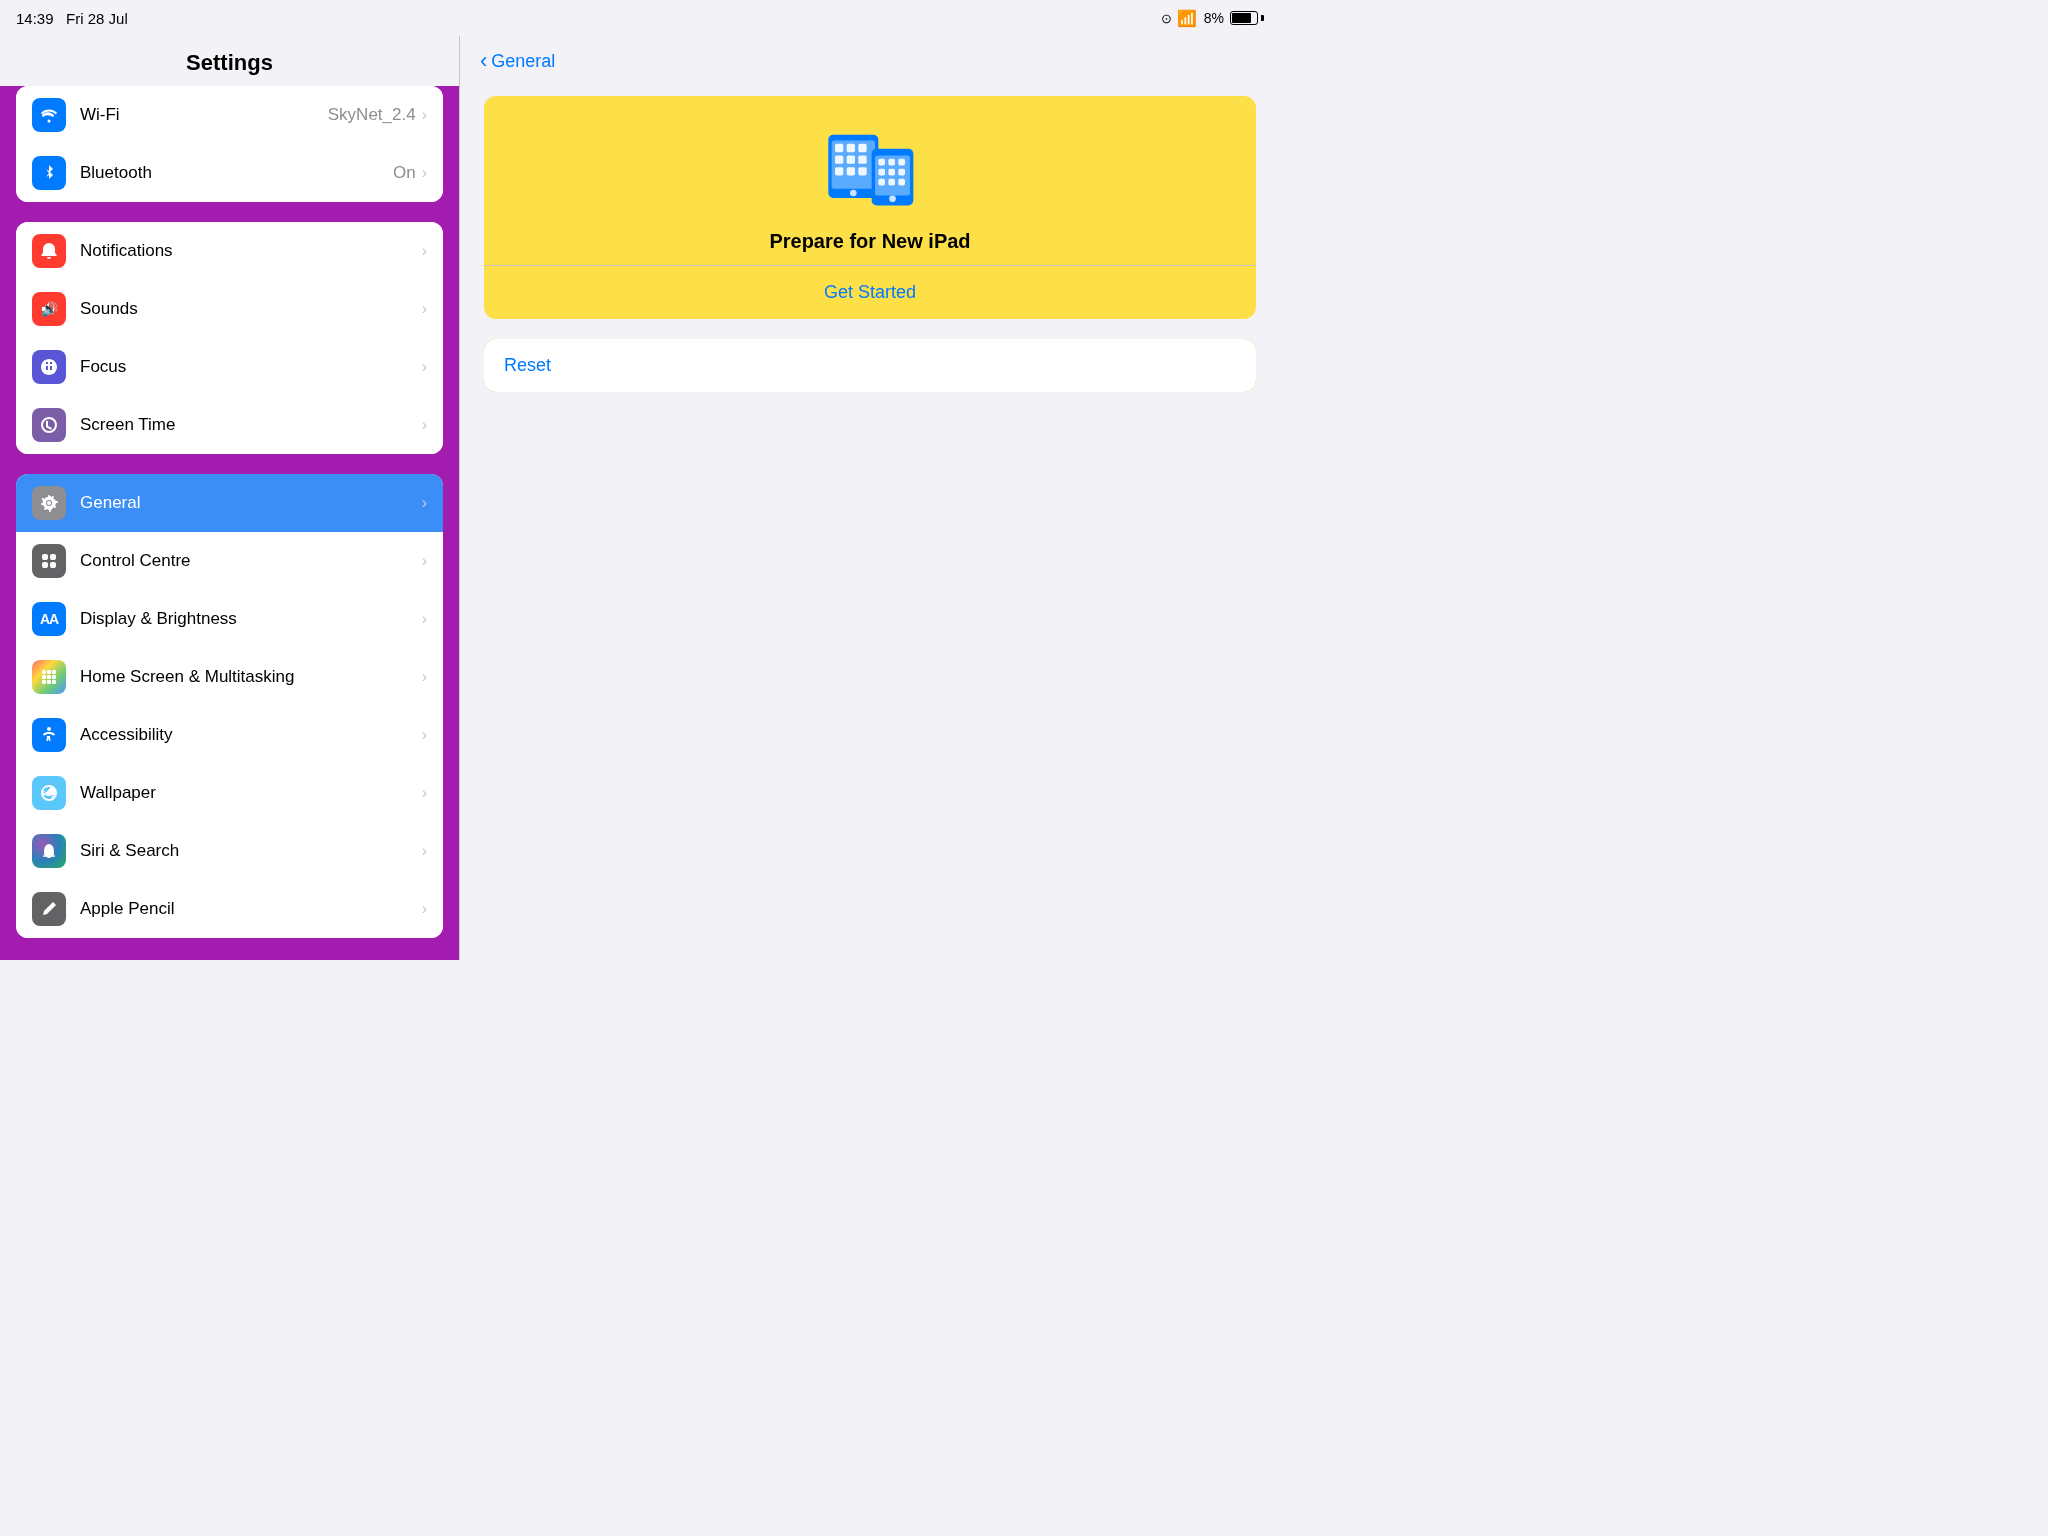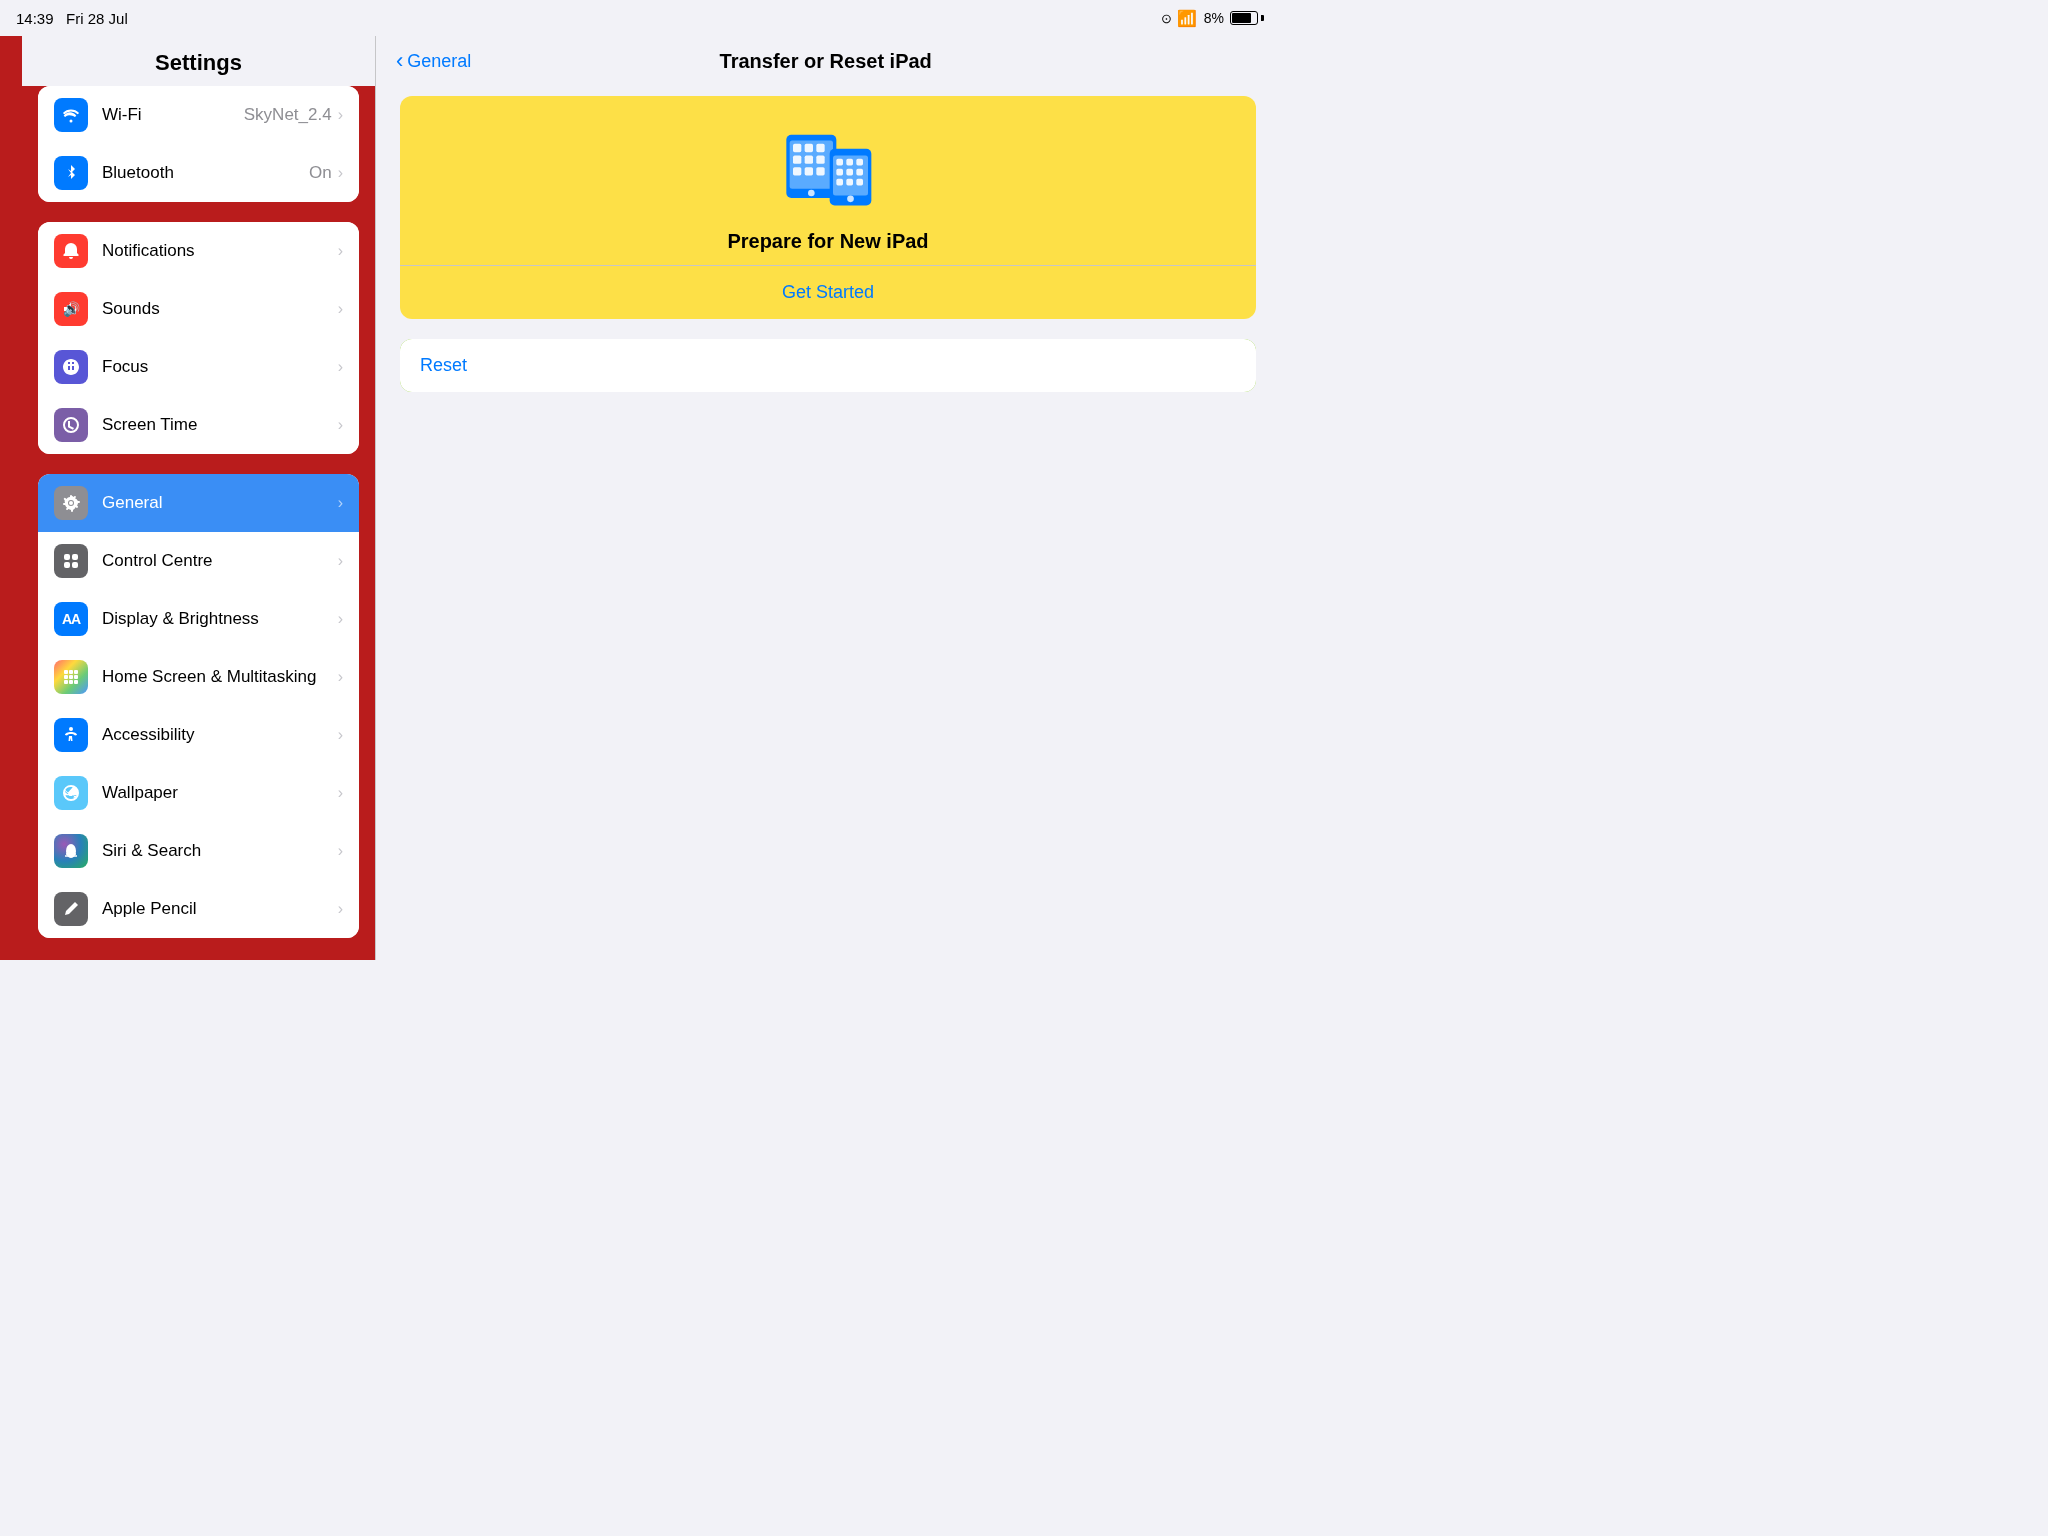--- a/index.html
+++ b/index.html
@@ -64,26 +64,25 @@
 
     
     .main-layout {
       display: flex;
       flex: 1;
       overflow: hidden;
     }
 
     
     .sidebar {
-      width: 376px;
-      background: #b91c1c;
+      width: 460px;
+      background: #a21caf;
       overflow-y: auto;
       flex-shrink: 0;
       border-right: 1px solid #c6c6c8;
-      padding-left: 22px;
     }
     .sidebar-title {
       font-size: 22px;
       font-weight: 700;
       text-align: center;
       padding: 14px 16px 10px;
       background: #f2f2f7;
       color: #000;
     }
 
@@ -462,21 +461,20 @@
 
   </div>
 
   <div class="right-panel">
 
     <div class="nav-bar">
       <div class="back-btn">
         <span class="back-chevron">‹</span>
         <span>General</span>
       </div>
-      <div class="nav-title">Transfer or Reset iPad</div>
     </div>
 
     <div class="content-area">
 
       <div class="card">
         <div class="prepare-card">
 
           <div class="prepare-icon-area">
             <svg class="transfer-svg" viewBox="0 0 120 90" fill="none" xmlns="http://www.w3.org/2000/svg">
 

